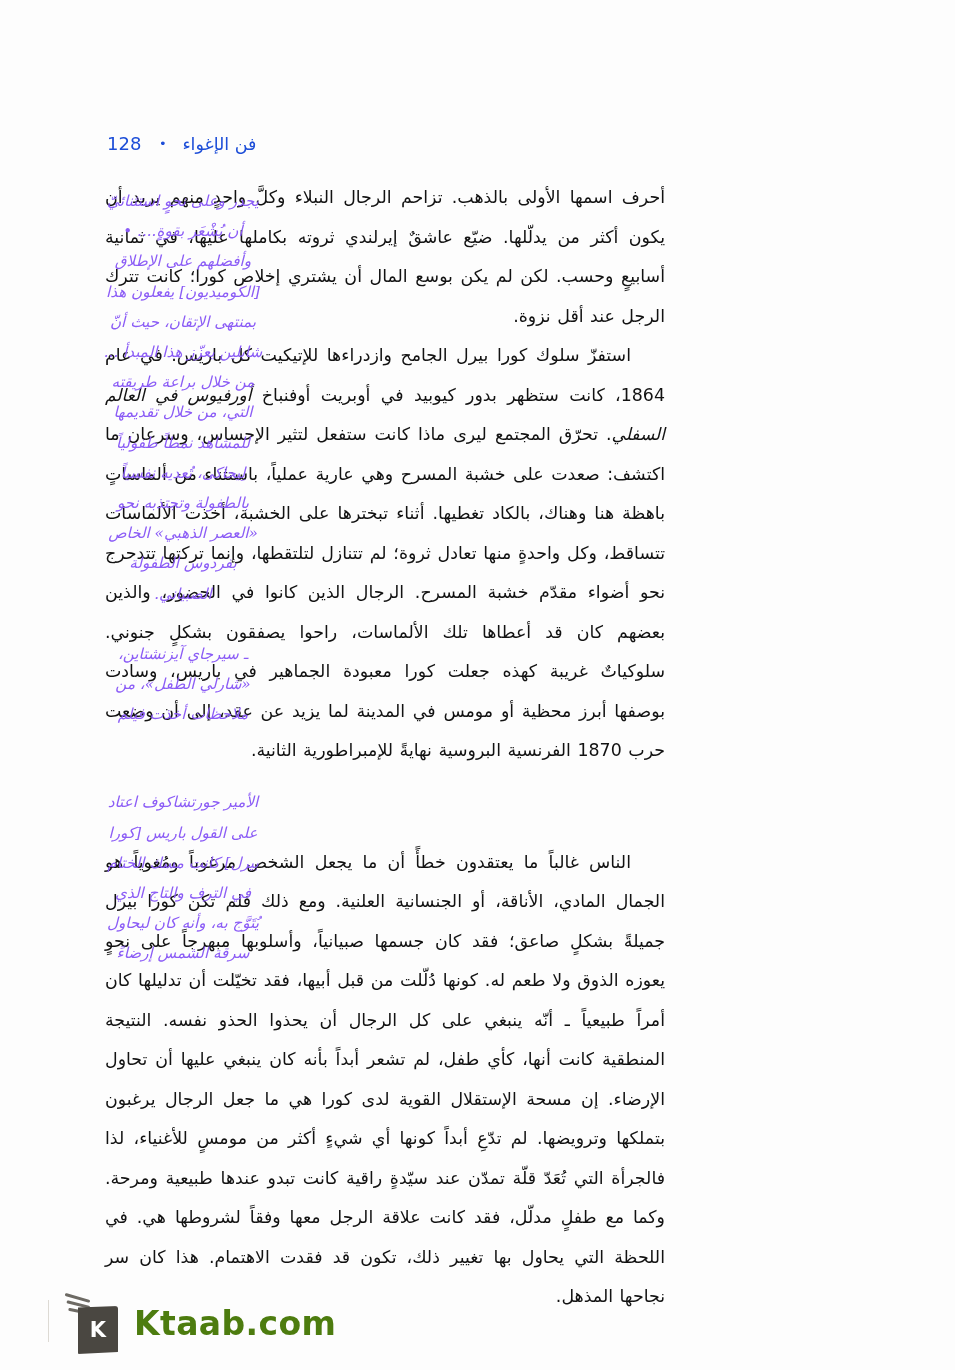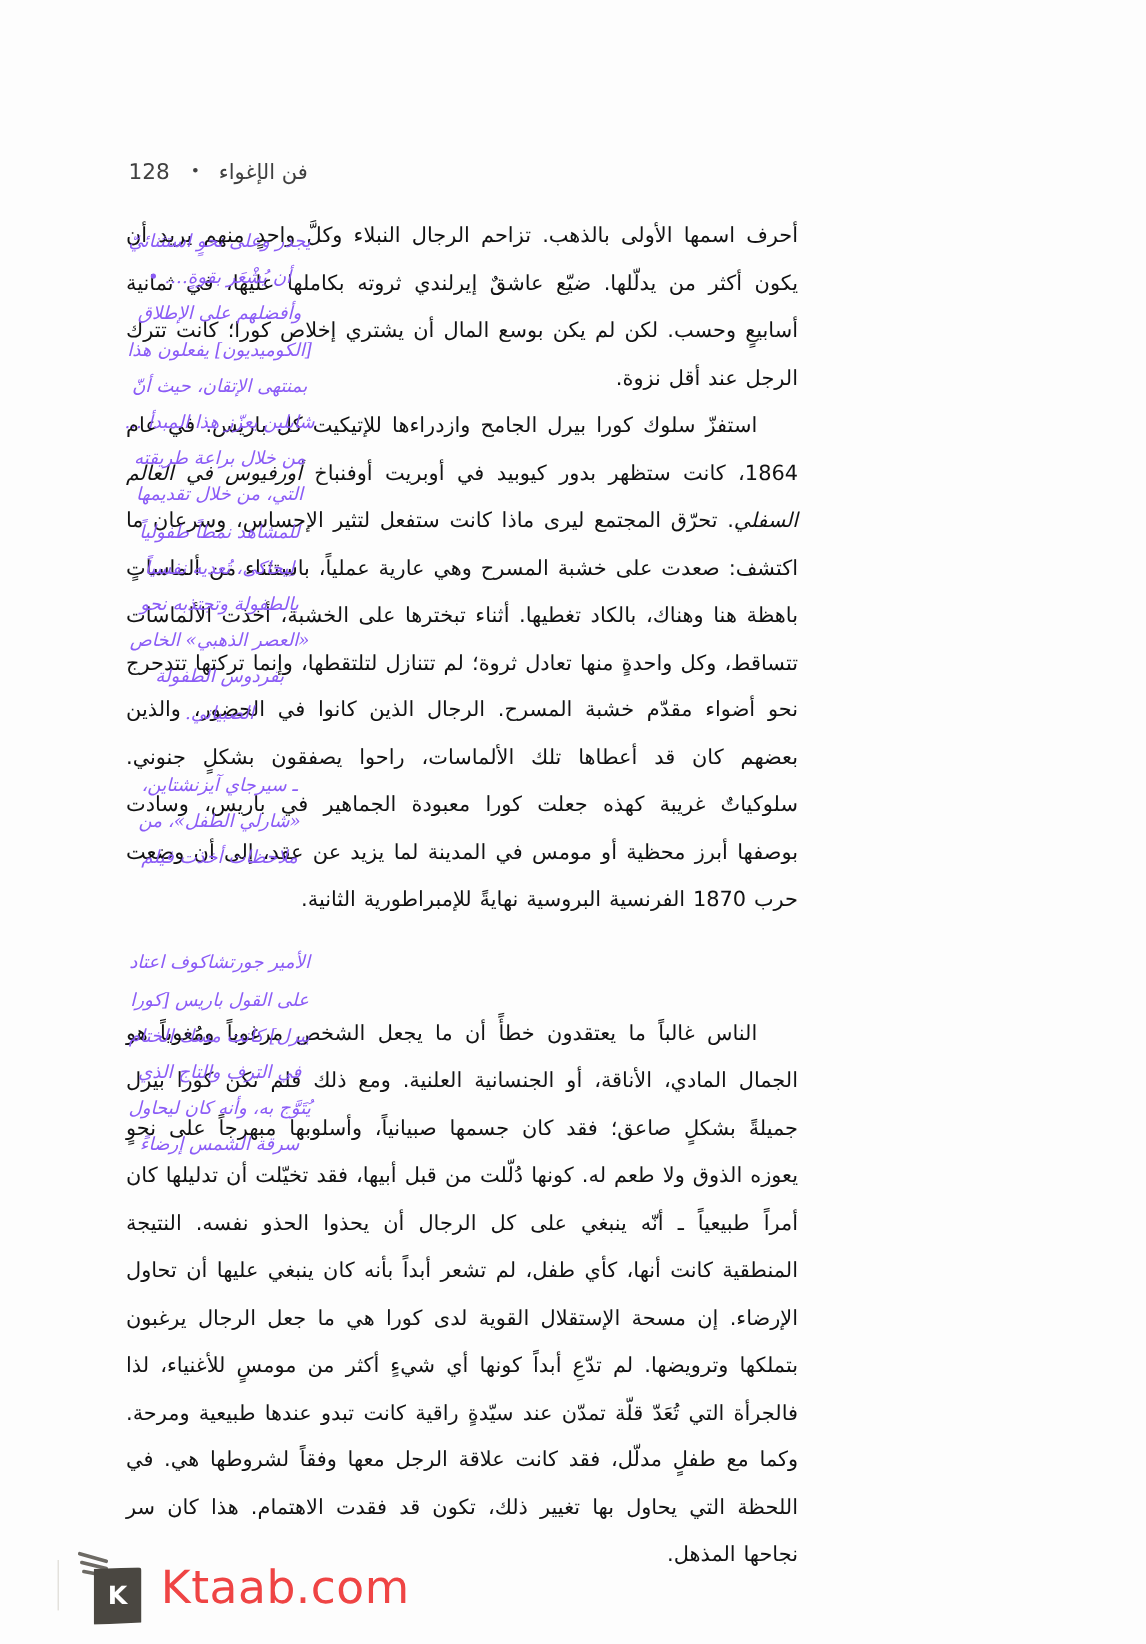--- a/index.html
+++ b/index.html
@@ -25,21 +25,21 @@
   
   .running-head {
     position: absolute;
     top: 133px;
     right: 118px;
     width: 730px;
     text-align: left;
     direction: rtl;
     font-family: "DejaVu Sans", sans-serif;
     font-size: 17.5px;
-    color: #404040;
+    color: #1d4ed8;
     letter-spacing: 0.2px;
     white-space: nowrap;
   }
   .running-head .rh-inner {
     display: inline-block;
     direction: rtl;
   }
   .running-head .rh-title { font-size: 17.5px; }
   .running-head .rh-dot {
     display: inline-block;
@@ -157,23 +157,24 @@
     height: 3px;
     background: #6d6a64;
     border-radius: 2px;
     transform-origin: right center;
   }
   .wm-book .pages span:nth-child(1) { width: 26px; left: 2px; top: 2px;  transform: rotate(16deg); }
   .wm-book .pages span:nth-child(2) { width: 24px; left: 4px; top: 8px;  transform: rotate(14deg); }
   .wm-book .pages span:nth-child(3) { width: 22px; left: 6px; top: 14px; transform: rotate(11deg); }
   .wm-text {
     font-family: "DejaVu Sans", sans-serif;
-    font-size: 38px;
-    color: #ef4444;
+    font-size: 33px;
+    color: #4d7c0f;
     letter-spacing: 0.4px;
+    font-weight: bold;
   }
   .wm-rule {
     position: absolute;
     left: 48px;
     bottom: 28px;
     width: 1px;
     height: 42px;
     background: #dddad4;
   }
 </style>

